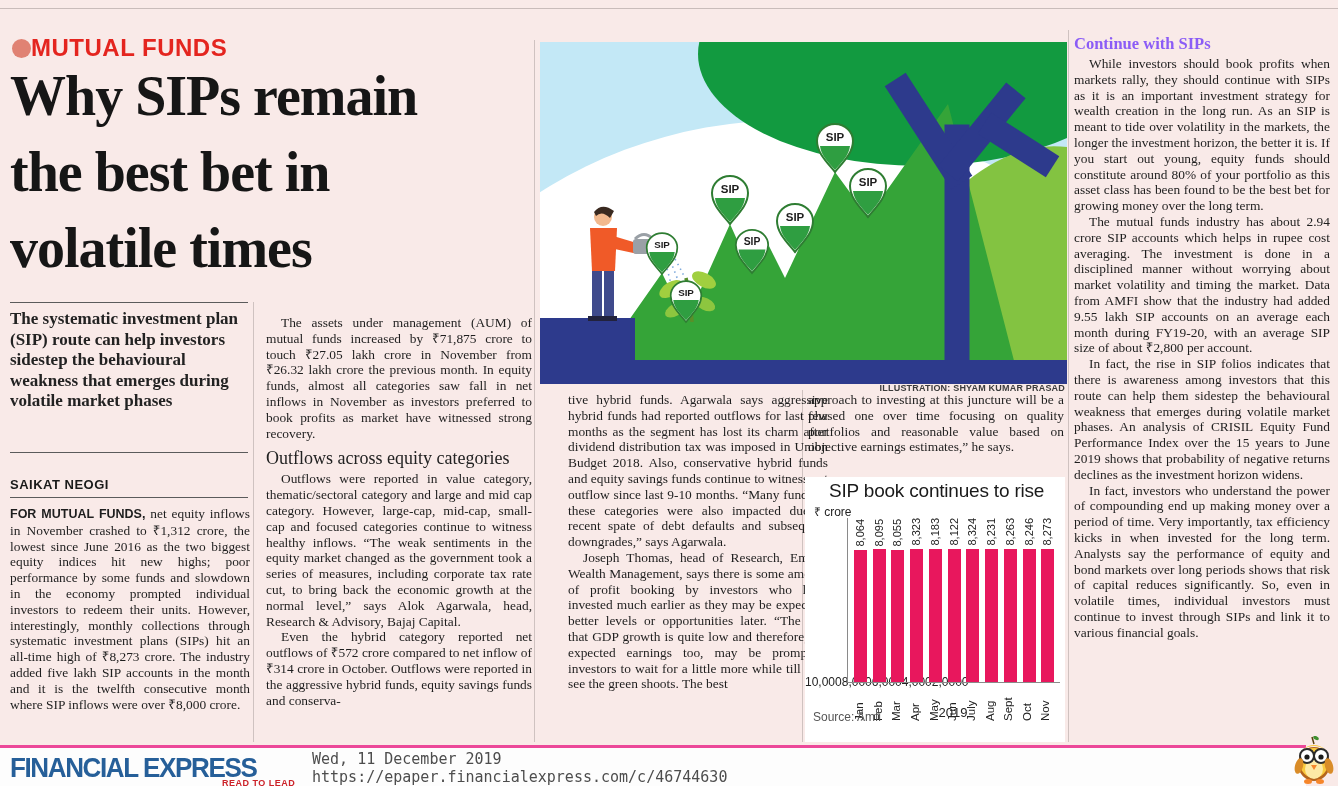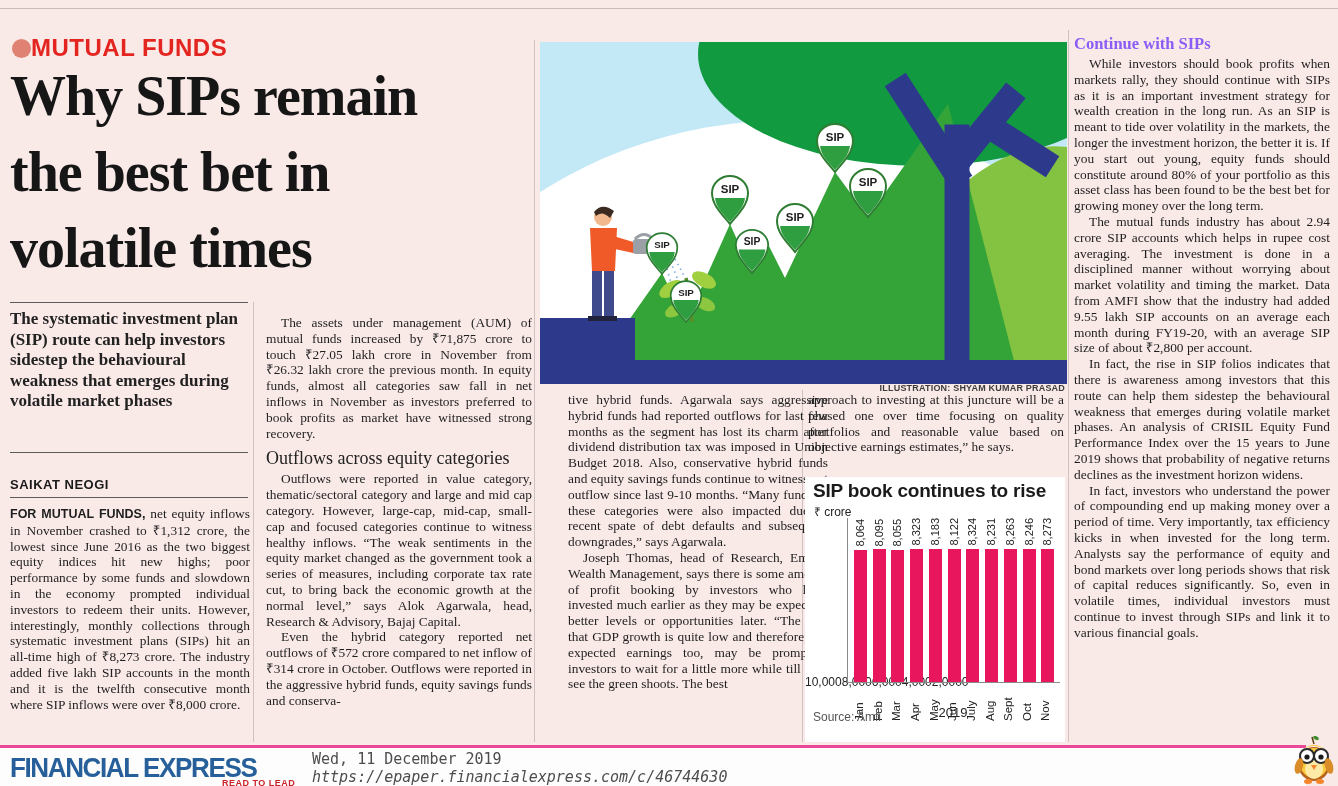--- a/index.html
+++ b/index.html
@@ -26,22 +26,22 @@
   .lead-in{font-family:"Liberation Sans",sans-serif;font-weight:bold;font-size:12.5px;}
   .subhead2{font-size:18px;line-height:20px;color:#222;margin:7px 0 3px 0;text-align:left;}
   .subhead5{font-size:16.5px;line-height:19px;font-weight:bold;color:#8b5cf6;margin:0 0 3px 0;text-align:left;}
   .vdiv{position:absolute;width:1px;background:#cfc2c0;}
   
   .illus{position:absolute;left:540px;top:42px;width:527px;height:342px;}
   .illus-credit{position:absolute;left:807px;top:383px;width:258px;text-align:right;
     font-family:"Liberation Sans",sans-serif;font-weight:bold;font-size:9px;color:#3c3c3c;letter-spacing:.2px;}
   
   .chart-panel{position:absolute;left:805px;top:477px;width:260px;height:265px;background:#ffffff;}
-  .chart-title{position:absolute;left:8px;top:3px;font-family:"Liberation Sans",sans-serif;
-    font-weight:bold;font-size:19px;color:#1a1a1a;letter-spacing:-.2px;}
+  .chart-title{position:absolute;left:24px;top:3px;font-family:"Liberation Sans",sans-serif;
+    font-weight:normal;font-size:19px;color:#1a1a1a;letter-spacing:-.2px;}
   .chart-unit{position:absolute;left:9px;top:26px;font-family:"Liberation Sans",sans-serif;font-size:12px;color:#222;}
   .chart-yaxis{position:absolute;left:0;top:34px;width:38px;height:178px;display:flex;flex-direction:row;
     justify-content:space-between;align-items:flex-end;font-family:"Liberation Sans",sans-serif;font-size:12px;color:#222;}
   .chart-plot{position:absolute;left:42px;top:41px;width:212px;height:164px;
     border-left:1px solid #8a8a8a;border-bottom:1px solid #8a8a8a;}
   .bars{display:flex;height:100%;align-items:flex-end;justify-content:space-evenly;overflow:visible;}
   .bar-cell{display:flex;flex-direction:column;align-items:center;justify-content:flex-end;height:100%;overflow:visible;}
   .bar-val{writing-mode:vertical-rl;transform:rotate(180deg);font-family:"Liberation Sans",sans-serif;
     font-size:11px;color:#222;line-height:1;margin-bottom:3px;white-space:nowrap;}
   .bar{width:13px;}
@@ -51,21 +51,21 @@
   .chart-year{position:absolute;left:42px;top:228px;width:212px;text-align:center;
     font-family:"Liberation Sans",sans-serif;font-size:13px;color:#222;}
   .chart-source{position:absolute;left:8px;top:233px;font-family:"Liberation Sans",sans-serif;font-size:12px;color:#555;}
   
   .footer{position:absolute;left:0;top:745px;width:1306px;height:41px;background:#fdfdfd;border-top:3px solid #ec4899;}
   .fe-logo{position:absolute;left:10px;top:4px;font-family:"Liberation Sans",sans-serif;font-weight:bold;
     font-size:28px;color:#265f99;letter-spacing:-1.5px;transform:scaleX(.93);transform-origin:left;}
   .fe-tagline{position:absolute;left:222px;top:30px;font-family:"Liberation Sans",sans-serif;font-weight:bold;
     font-size:9px;color:#cc2229;letter-spacing:.5px;}
   .foot-date{position:absolute;left:312px;top:2px;font-family:"DejaVu Sans Mono",monospace;font-size:15px;color:#4d4d4d;}
-  .foot-url{position:absolute;left:312px;top:20px;font-family:"DejaVu Sans Mono",monospace;font-size:15px;color:#4d4d4d;font-style:italic;}
+  .foot-url{position:absolute;left:312px;top:20px;font-family:"DejaVu Sans Mono",monospace;font-size:15px;color:#4d4d4d;}
   .owl{position:absolute;left:1292px;top:-12px;}
 </style>
 </head>
 <body>
 
 <div class="topline"></div>
 
 <div class="section-tag">
   <span class="section-dot"></span>
   <span>MUTUAL FUNDS</span>

